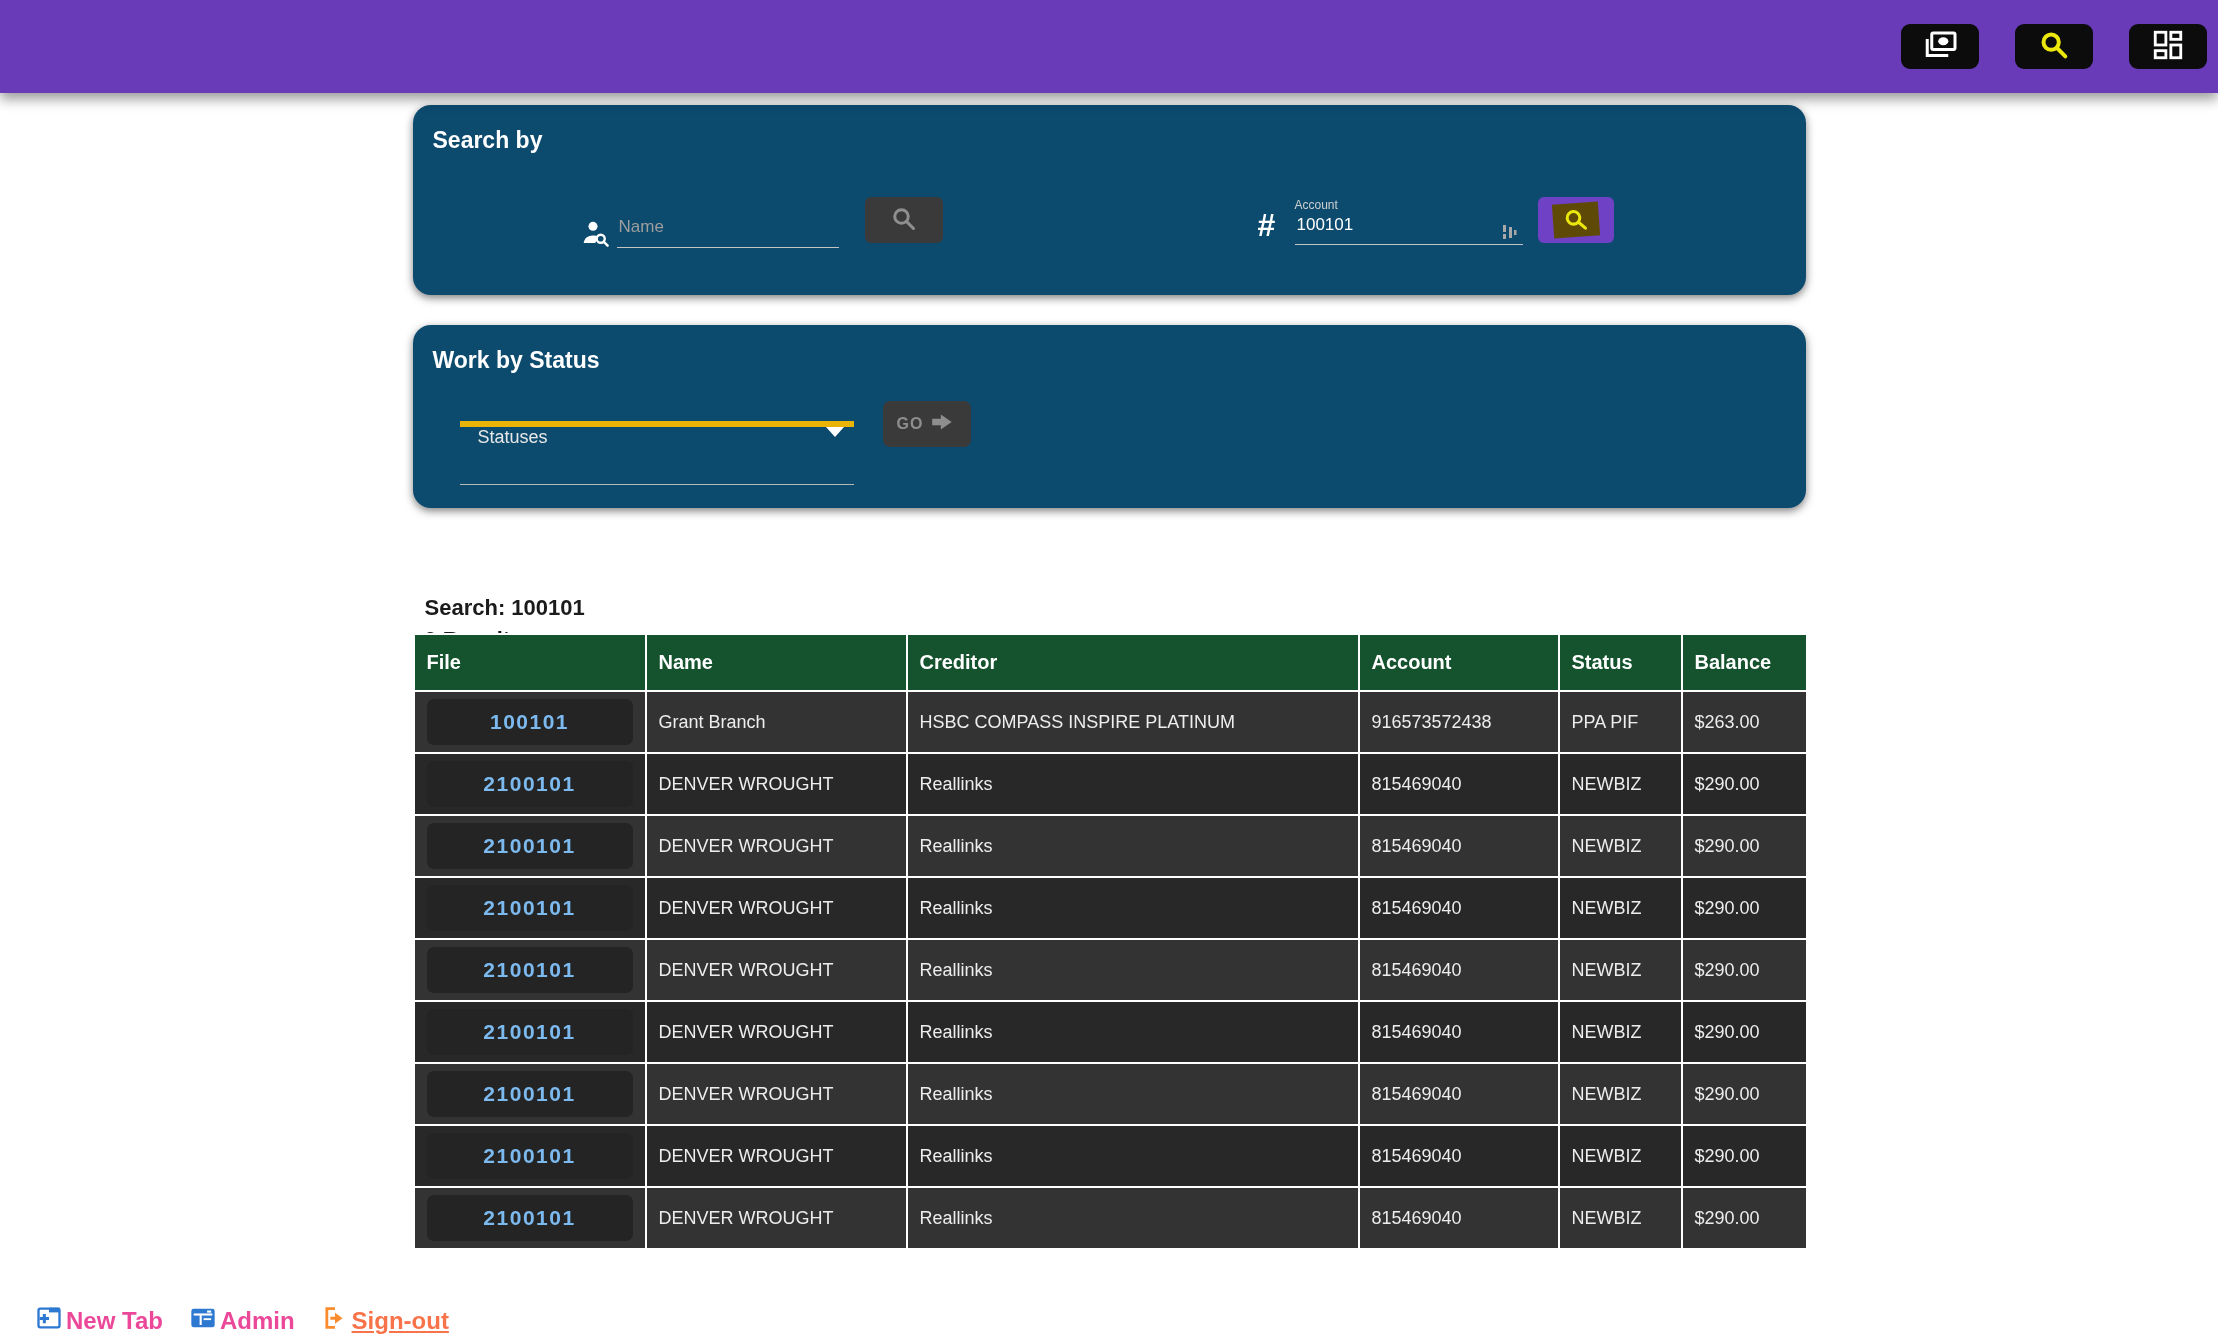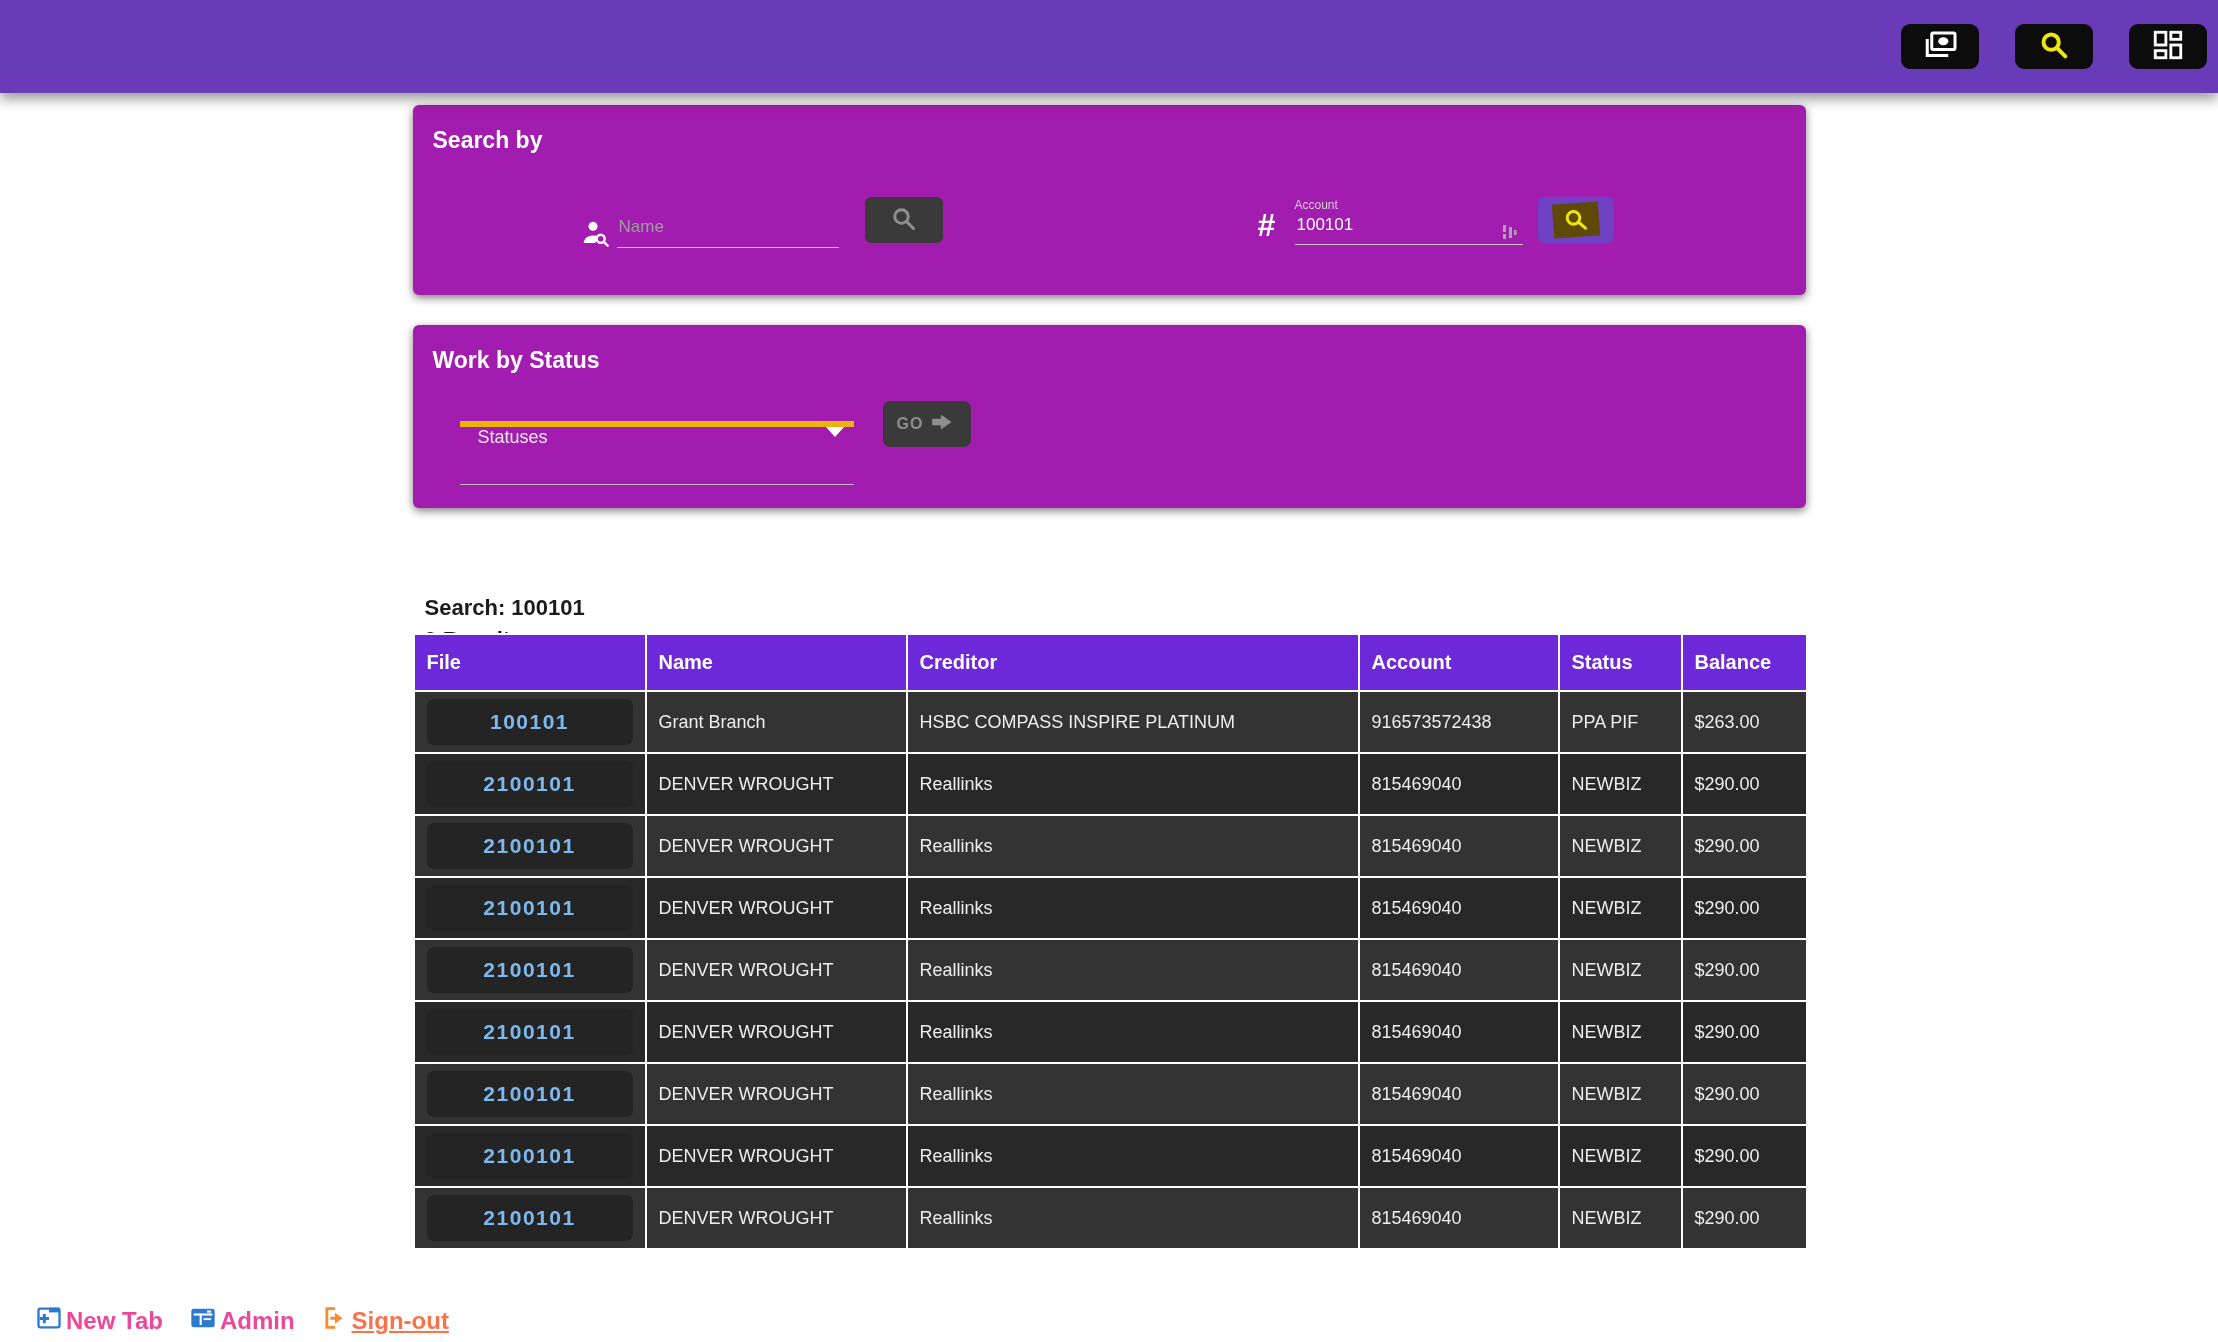--- a/index.html
+++ b/index.html
@@ -26,21 +26,21 @@
   .nav-btn {
     width:78px; height:45px; background:#0c0c0c; border:none; border-radius:9px;
     display:flex; align-items:center; justify-content:center; cursor:pointer; padding:0;
   }
 
   
   .container { position:relative; width:1393px; margin:0 auto; height:1342px; }
 
   .card {
     position:absolute; left:0; width:1393px;
-    background:#a21caf; border-radius:6px;
+    background:#0c4a6e; border-radius:18px;
     box-shadow:0 3px 9px rgba(0,0,0,.5);
     color:#fff;
   }
   #card-search { top:105px; height:190px; }
   #card-status { top:325px; height:183px; }
   .card-title {
     position:absolute; left:20px; top:22px;
     font-size:23px; font-weight:bold; color:#fff;
   }
 
@@ -104,21 +104,21 @@
   .results-head { position:absolute; left:12px; top:592px; }
   .results-head .line {
     margin:0; font-size:22px; font-weight:bold; color:#1b1b1b; line-height:32px;
   }
 
   table.results {
     position:absolute; top:633px; left:0; width:1393px;
     border-collapse:collapse; table-layout:fixed;
   }
   table.results th {
-    background:#6d28d9; color:#ffffff; text-align:left;
+    background:#14532d; color:#ffffff; text-align:left;
     font-size:20px; font-weight:bold;
     height:57px; padding:0 12px;
     border:2px solid #ffffff;
   }
   table.results td {
     color:#ededed; font-size:18px;
     height:62px; padding:0 12px;
     border:2px solid #ffffff;
     overflow:hidden; white-space:nowrap;
   }

